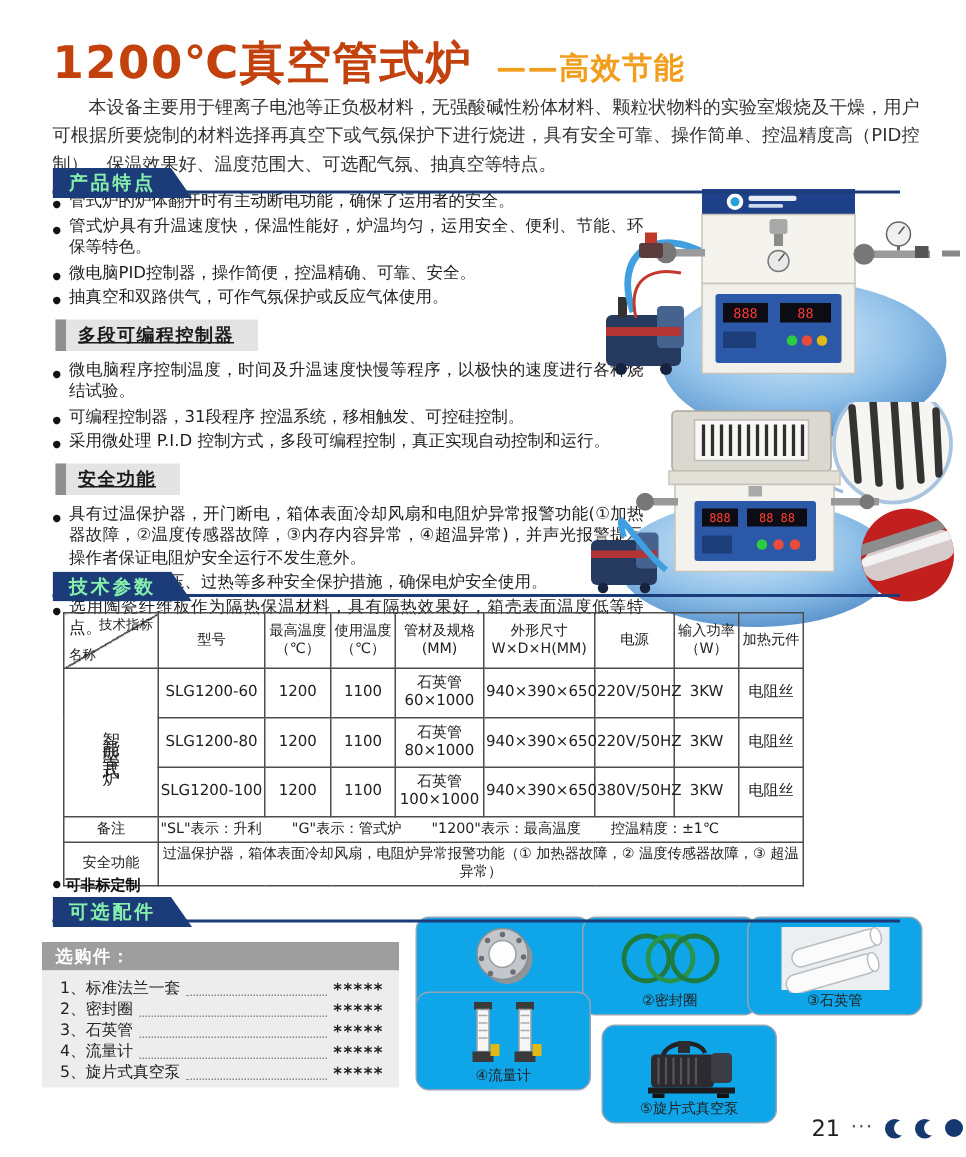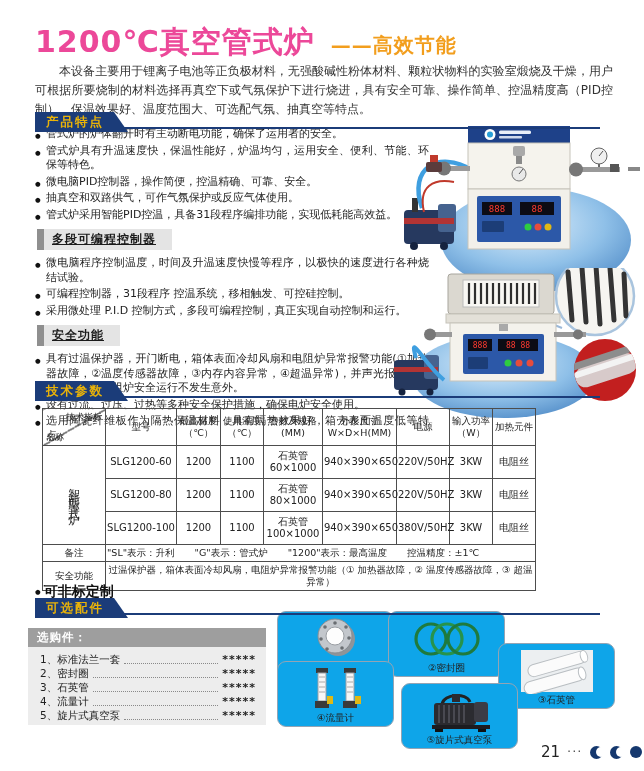--- a/index.html
+++ b/index.html
@@ -1,27 +1,27 @@
 <!DOCTYPE html>
 <html><head>
 <meta charset="utf-8">
 <style>
   html,body{margin:0;padding:0;background:#fff;}
   .page{position:relative;width:644px;height:771px;background:#ffffff;overflow:hidden;
         font-family:"DejaVu Sans","Liberation Sans",sans-serif;color:#222;}
 
   
   .titlebar{position:absolute;left:35px;top:22px;white-space:nowrap;}
-  .title{font-size:30px;font-weight:bold;color:#ec4899;letter-spacing:1px;}
+  .title{font-size:30px;font-weight:bold;color:#c2410c;letter-spacing:1px;}
   .subtitle{font-size:20px;font-weight:bold;color:#f29e1d;margin-left:16px;letter-spacing:1px;}
   .intro{position:absolute;left:35px;top:62px;width:578px;font-size:12px;line-height:19px;
          color:#333;text-indent:2em;text-align:justify;}
 
   
-  .sec-badge{position:absolute;background:#1b3c79;color:#eab308;font-size:12.5px;font-weight:bold;
+  .sec-badge{position:absolute;background:#1b3c79;color:#86efac;font-size:12.5px;font-weight:bold;
              letter-spacing:2px;padding:3px 24px 3px 11px;line-height:14px;z-index:2;
              clip-path:polygon(0 0,calc(100% - 14px) 0,100% 100%,0 100%);}
   .sec-line{position:absolute;height:2px;background:#1b3c79;z-index:1;}
 
   
   .features-text{position:absolute;left:35px;top:127px;width:394px;}
   ul.blist{list-style:none;margin:0;padding:0;}
   ul.blist li{position:relative;padding-left:11px;margin-bottom:2px;font-size:11px;
               line-height:14.5px;color:#1e1e1e;text-align:justify;}
   ul.blist li::before{content:"●";position:absolute;left:0;top:2px;font-size:6.5px;color:#111;}
@@ -41,21 +41,21 @@
   .corner{position:relative;height:32px;
           background-image:linear-gradient(to bottom right,transparent calc(50% - 0.6px),
             #4d4d4d calc(50% - 0.6px),#4d4d4d calc(50% + 0.6px),transparent calc(50% + 0.6px));}
   .corner .ct{position:absolute;top:2px;right:3px;font-size:9px;}
   .corner .cb{position:absolute;bottom:2px;left:3px;font-size:9px;}
   .vlabel{writing-mode:vertical-rl;letter-spacing:5px;font-size:11.5px;}
   td.model{font-size:10px;}
   .noterow td{font-size:9.5px;text-align:left;padding:3px 6px;}
   .noterow .notes{display:flex;gap:20px;flex-wrap:nowrap;}
   .safetyrow td{font-size:9.5px;text-align:left;padding:3px 6px;}
-  .custom-note{position:absolute;left:35px;top:583px;font-size:14px;font-weight:bold;color:#111;}
+  .custom-note{position:absolute;left:35px;top:583px;font-size:10px;font-weight:bold;color:#111;}
   .custom-note::before{content:"●";font-size:6.5px;vertical-align:2px;margin-right:3px;}
 
   
   .optbar{position:absolute;left:28px;top:628px;width:238px;height:19px;background:#9e9e9e;
           color:#fff;font-size:11.5px;font-weight:bold;line-height:19px;padding-left:9px;
           box-sizing:border-box;letter-spacing:1px;}
   .optbox{position:absolute;left:28px;top:647px;width:238px;height:78px;background:#ededed;
           box-sizing:border-box;padding:5px 10px 4px 12px;}
   .optitem{display:flex;align-items:flex-end;font-size:10.5px;color:#222;height:14px;line-height:13px;}
   .optitem .leader{flex:1;border-bottom:1px dotted #8a8a8a;margin:0 4px 2px 4px;}
@@ -88,21 +88,20 @@
 
   <div class="sec-line" style="left:35px;top:127px;width:565px;"></div>
   <div class="sec-badge" style="left:35px;top:112px;">产品特点</div>
 
   <div class="features-text">
     <ul class="blist">
       <li>管式炉的炉体翻开时有主动断电功能，确保了运用者的安全。</li>
       <li>管式炉具有升温速度快，保温性能好，炉温均匀，运用安全、便利、节能、环保等特色。</li>
       <li>微电脑PID控制器，操作简便，控温精确、可靠、安全。</li>
       <li>抽真空和双路供气，可作气氛保护或反应气体使用。</li>
-      <li>管式炉采用智能PID控温，具备31段程序编排功能，实现低耗能高效益。</li>
     </ul>
     <div class="subhead">多段可编程控制器</div>
     <ul class="blist">
       <li>微电脑程序控制温度，时间及升温速度快慢等程序，以极快的速度进行各种烧结试验。</li>
       <li>可编程控制器，31段程序 控温系统，移相触发、可控硅控制。</li>
       <li>采用微处理 P.I.D 控制方式，多段可编程控制，真正实现自动控制和运行。</li>
     </ul>
     <div class="subhead">安全功能</div>
     <ul class="blist">
       <li>具有过温保护器，开门断电，箱体表面冷却风扇和电阻炉异常报警功能(①加热器故障，②温度传感器故障，③内存内容异常，④超温异常)，并声光报警提示操作者保证电阻炉安全运行不发生意外。</li>
@@ -418,21 +417,21 @@
 
   <div class="card" style="left:388px;top:611px;">
     <svg width="80" height="46" viewBox="0 0 80 46">
       <circle cx="24" cy="23" r="15" fill="none" stroke="#1f7a3d" stroke-width="3.2"></circle>
       <circle cx="40" cy="23" r="15" fill="none" stroke="#27934b" stroke-width="3.2"></circle>
       <circle cx="56" cy="23" r="15" fill="none" stroke="#1f7a3d" stroke-width="3.2"></circle>
     </svg>
     <div class="clabel">②密封圈</div>
   </div>
 
-  <div class="card" style="left:498px;top:643px;">
+  <div class="card" style="left:498px;top:611px;">
     <svg width="84" height="46" viewBox="0 0 84 46">
       <rect x="6" y="2" width="72" height="42" fill="#eceff1"></rect>
       <g transform="rotate(-16 42 16)">
         <rect x="12" y="10" width="60" height="12" rx="6" fill="#fbfbfb" stroke="#b9bec2"></rect>
         <ellipse cx="70" cy="16" rx="3.5" ry="6" fill="#fff" stroke="#b9bec2"></ellipse>
       </g>
       <g transform="rotate(-16 42 32)">
         <rect x="8" y="26" width="62" height="13" rx="6.5" fill="#fbfbfb" stroke="#b9bec2"></rect>
         <ellipse cx="68" cy="32.5" rx="3.5" ry="6.5" fill="#fff" stroke="#b9bec2"></ellipse>
       </g>

